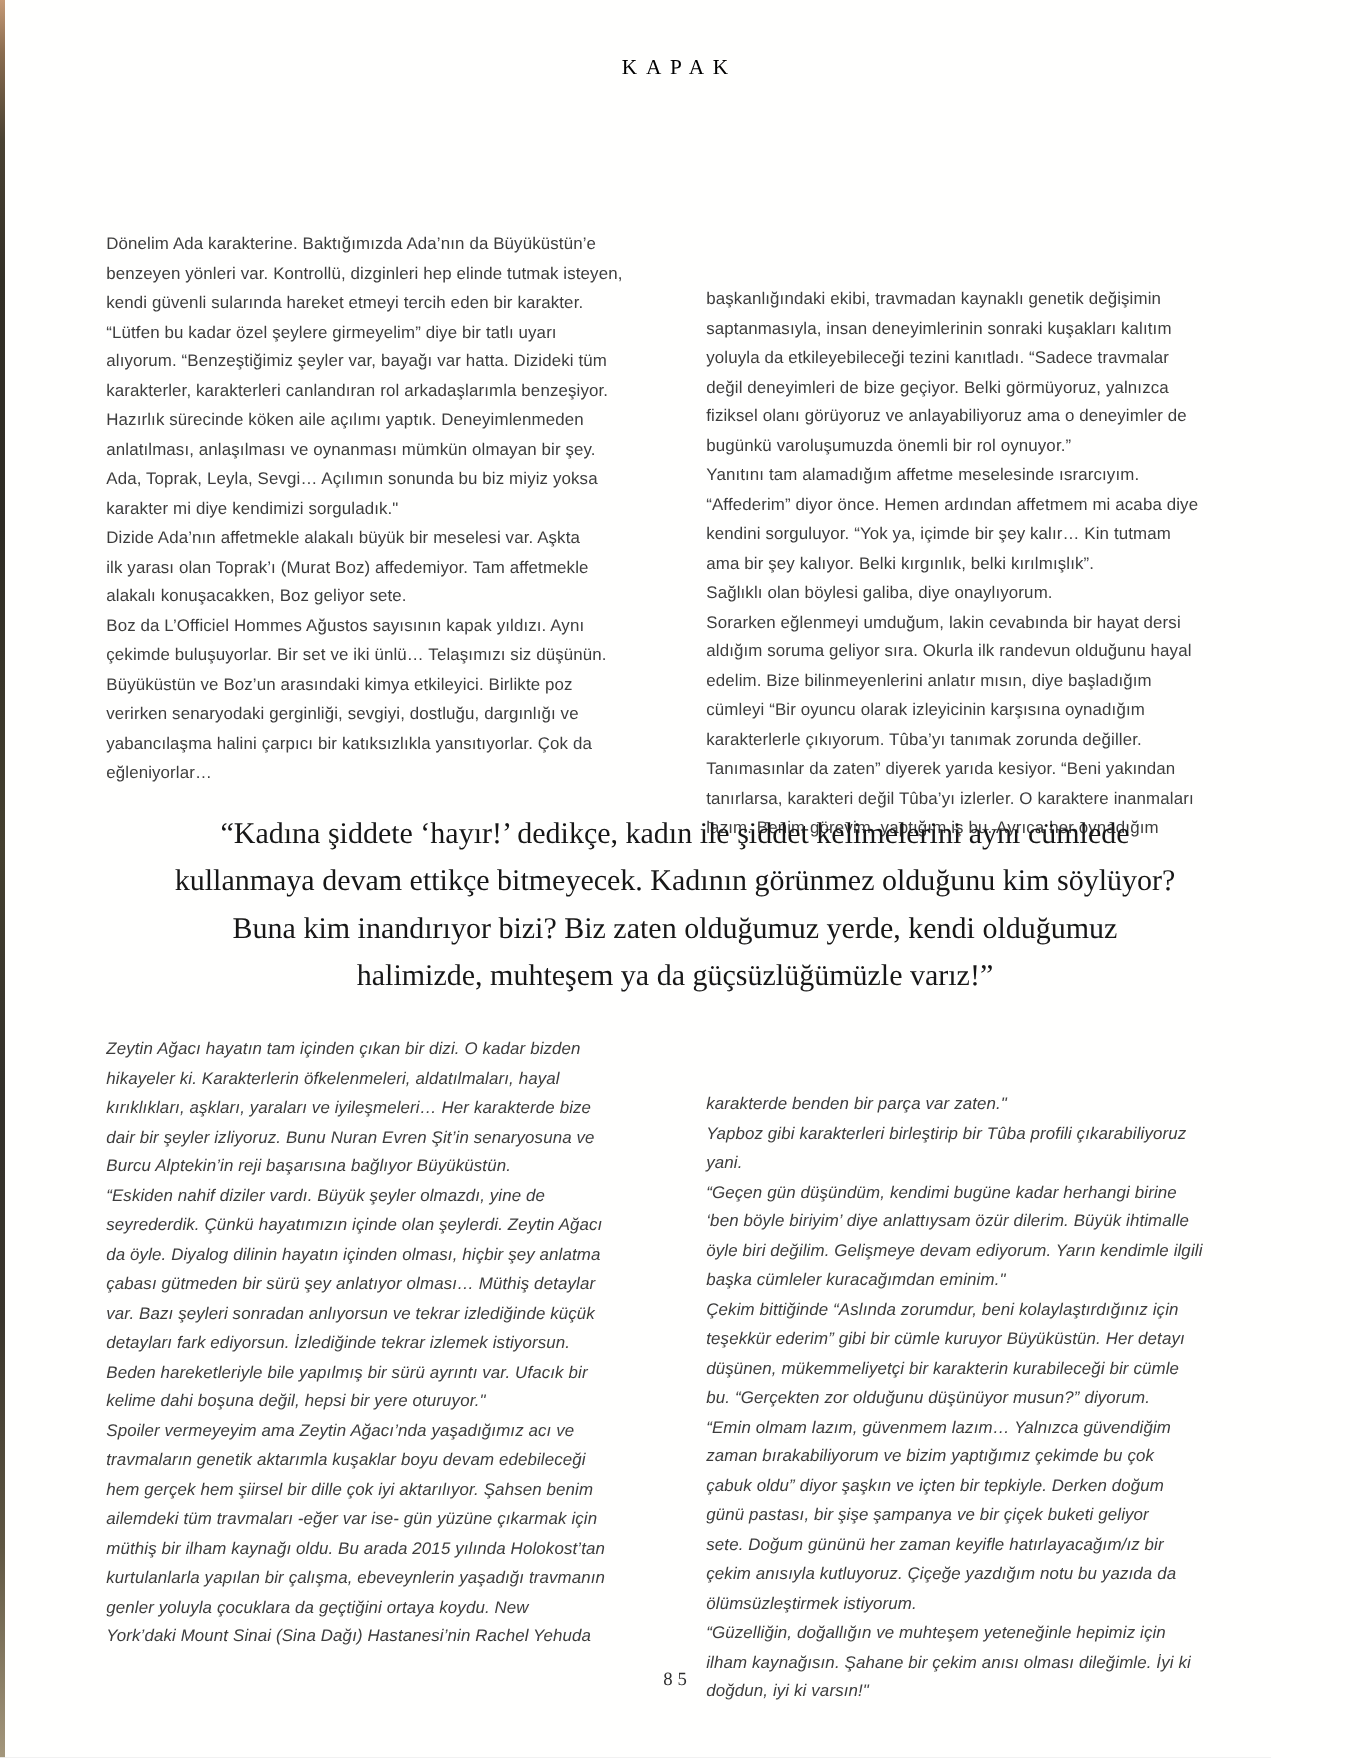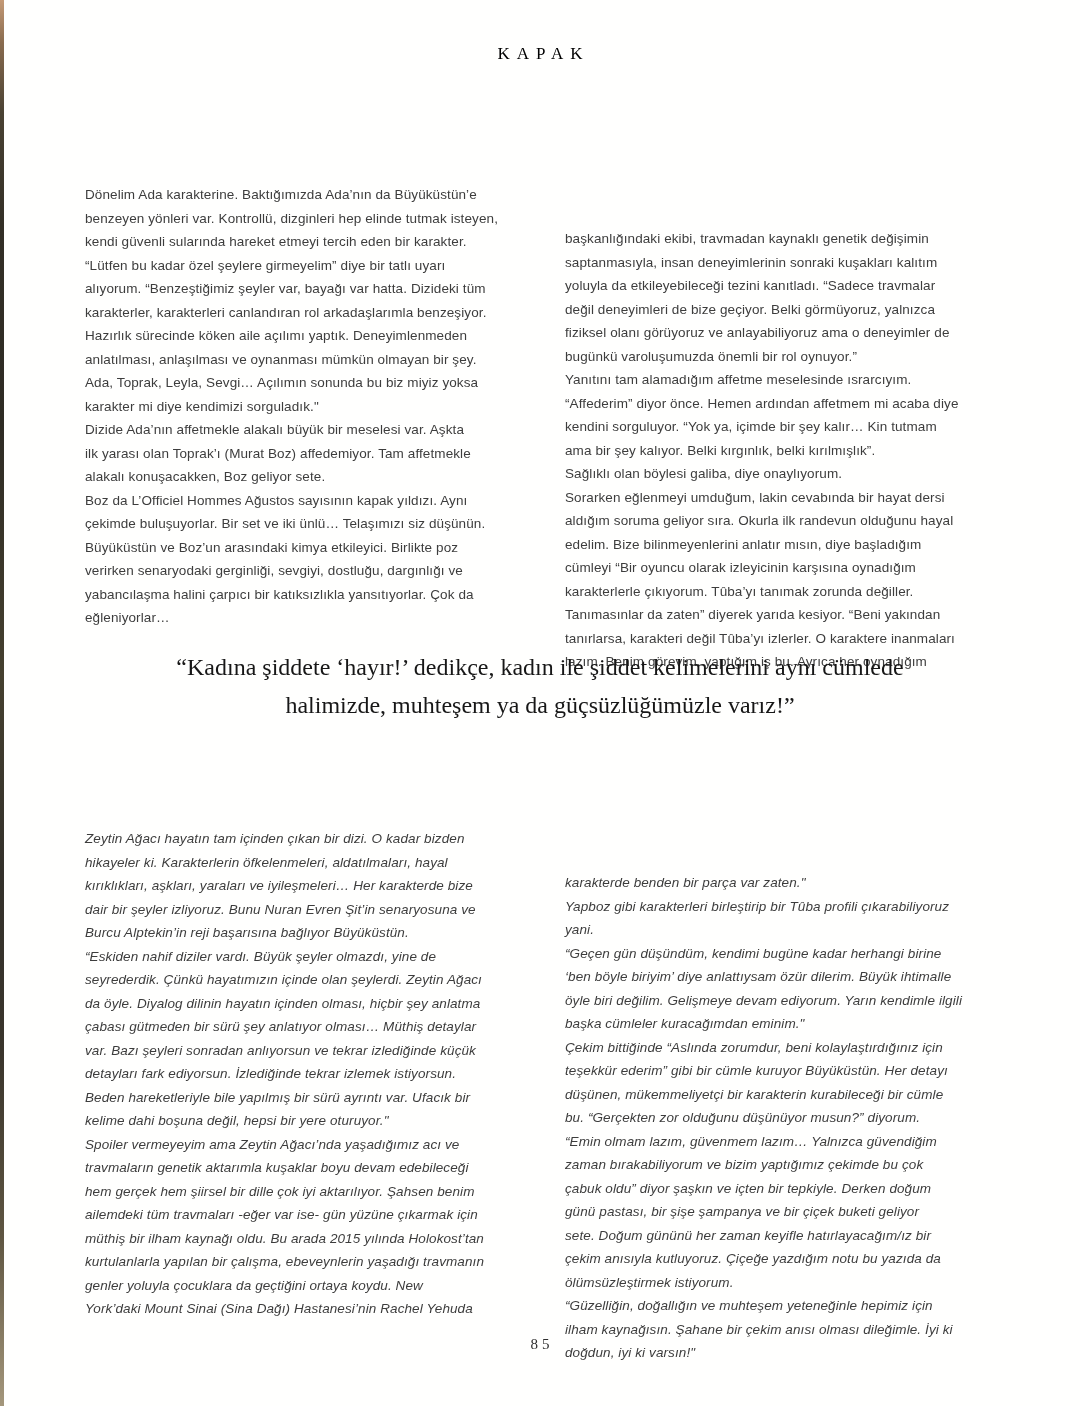--- a/index.html
+++ b/index.html
@@ -102,20 +102,22 @@
 edelim. Bize bilinmeyenlerini anlatır mısın, diye başladığım
 cümleyi “Bir oyuncu olarak izleyicinin karşısına oynadığım
 karakterlerle çıkıyorum. Tûba’yı tanımak zorunda değiller.
 Tanımasınlar da zaten” diyerek yarıda kesiyor. “Beni yakından
 tanırlarsa, karakteri değil Tûba’yı izlerler. O karaktere inanmaları
 lazım. Benim görevim, yaptığım iş bu. Ayrıca her oynadığım</div>
   </div>
 
   <div class="quote">
     <div class="qline">“Kadına şiddete ‘hayır!’ dedikçe, kadın ile şiddet kelimelerini aynı cümlede</div>
+    <div class="qline">kullanmaya devam ettikçe bitmeyecek. Kadının görünmez olduğunu kim söylüyor?</div>
+    <div class="qline">Buna kim inandırıyor bizi? Biz zaten olduğumuz yerde, kendi olduğumuz</div>
     <div class="qline">halimizde, muhteşem ya da güçsüzlüğümüzle varız!”</div>
   </div>
 
   <div class="bottom-section">
     <div class="col left-col">Zeytin Ağacı hayatın tam içinden çıkan bir dizi. O kadar bizden
 hikayeler ki. Karakterlerin öfkelenmeleri, aldatılmaları, hayal
 kırıklıkları, aşkları, yaraları ve iyileşmeleri… Her karakterde bize
 dair bir şeyler izliyoruz. Bunu Nuran Evren Şit’in senaryosuna ve
 Burcu Alptekin’in reji başarısına bağlıyor Büyüküstün.
 “Eskiden nahif diziler vardı. Büyük şeyler olmazdı, yine de

